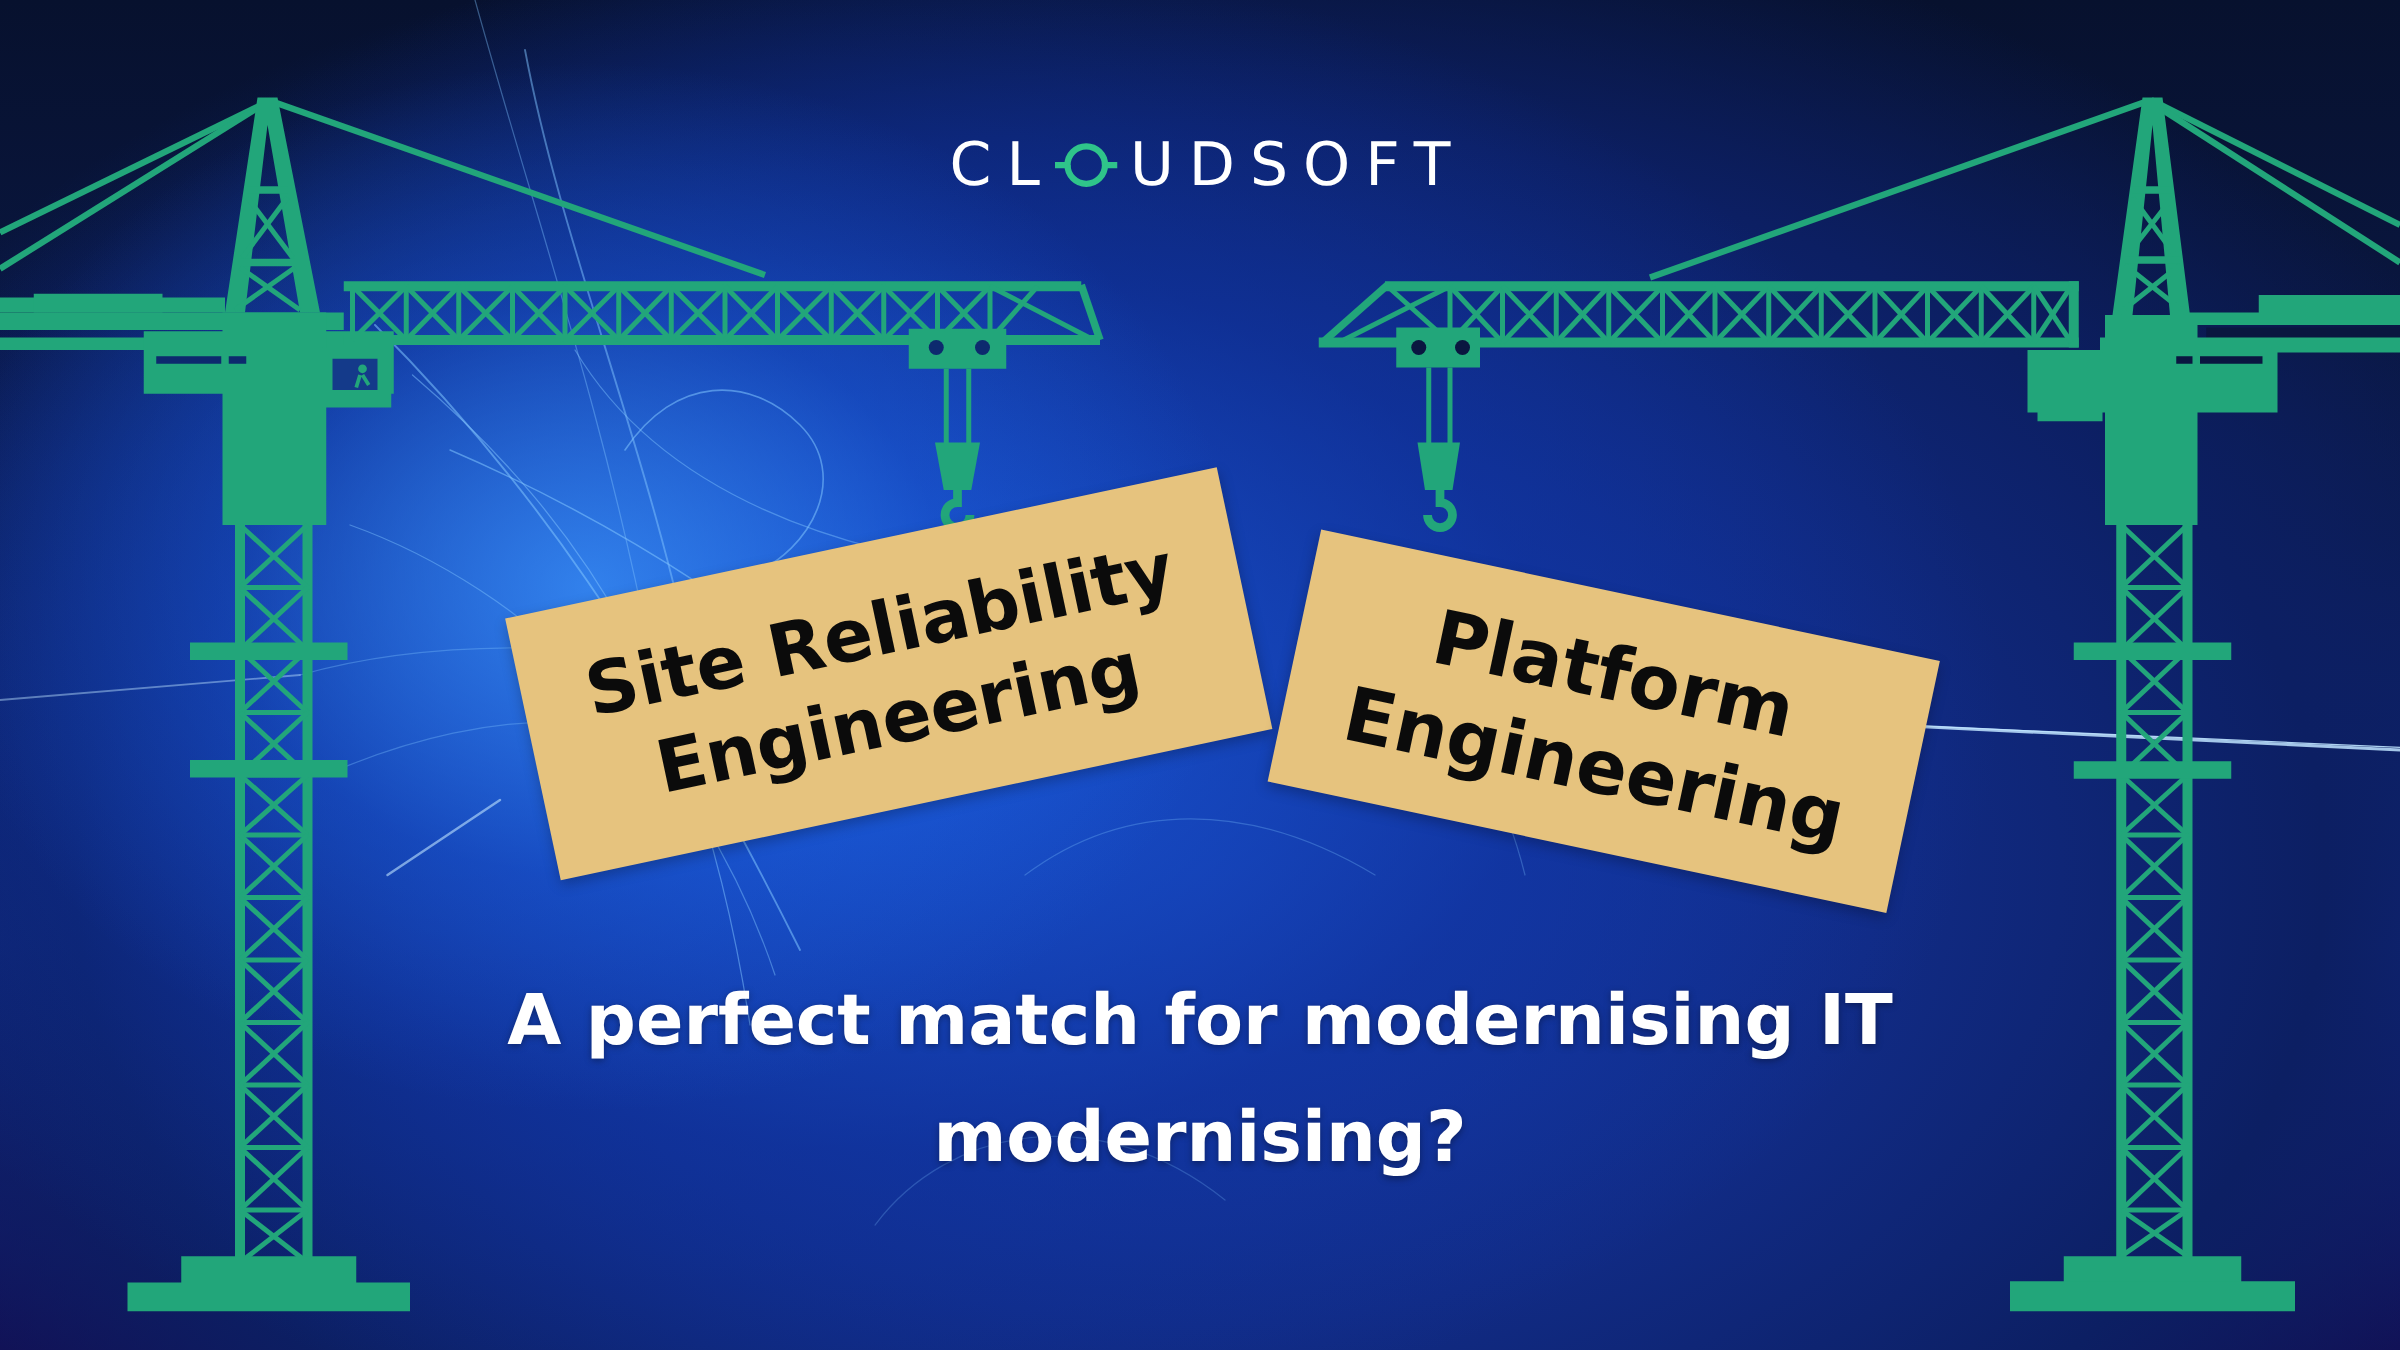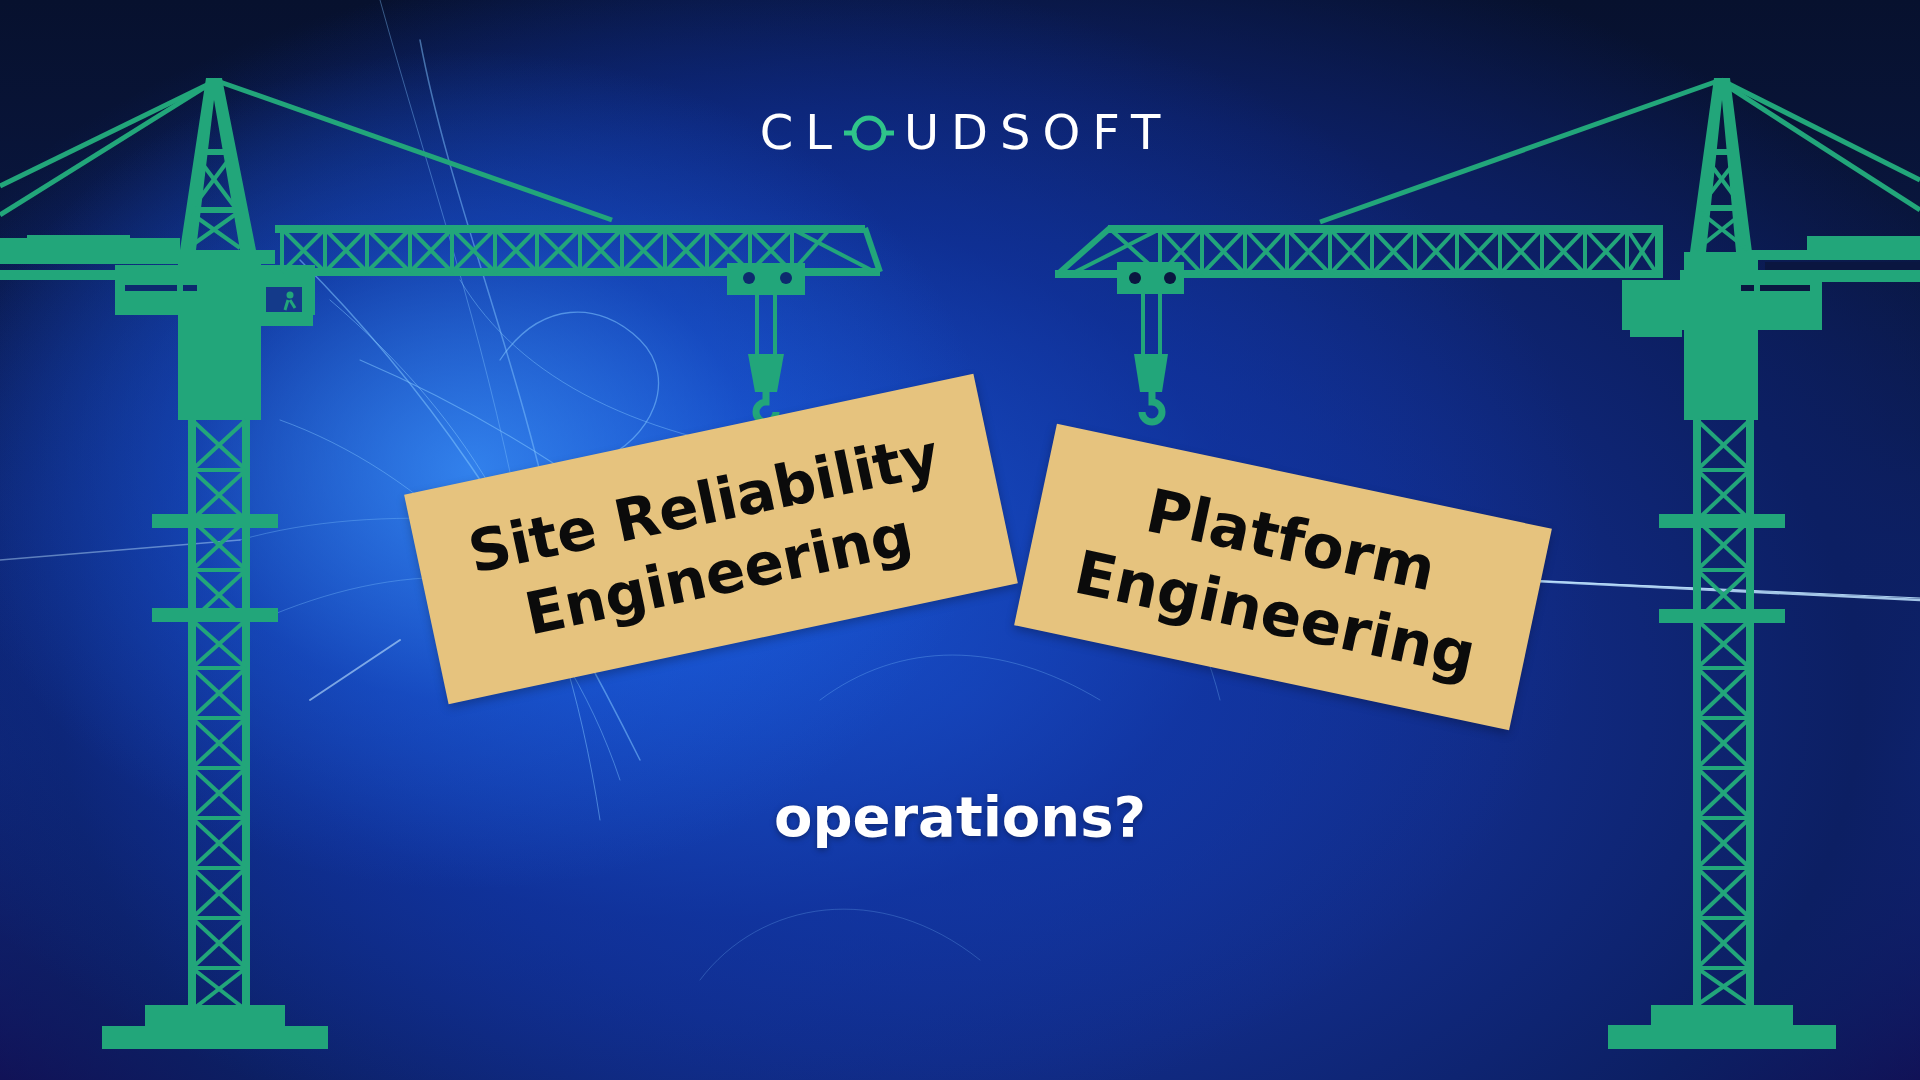--- a/index.html
+++ b/index.html
@@ -338,14 +338,15 @@
   <span>Site Reliability</span>
   <span>Engineering</span>
 </div>
 
 <div class="sign sign-right">
   <span>Platform</span>
   <span>Engineering</span>
 </div>
 
 <div class="headline">
-  <div>operations?</div>
+  <div>A perfect match for modernising IT</div>
+  <div>modernising?</div>
 </div>
 
 </body></html>

